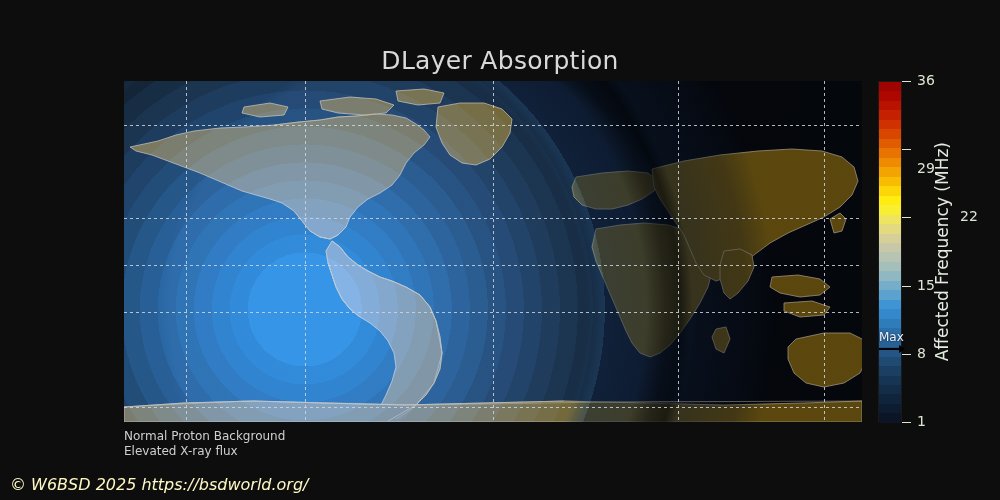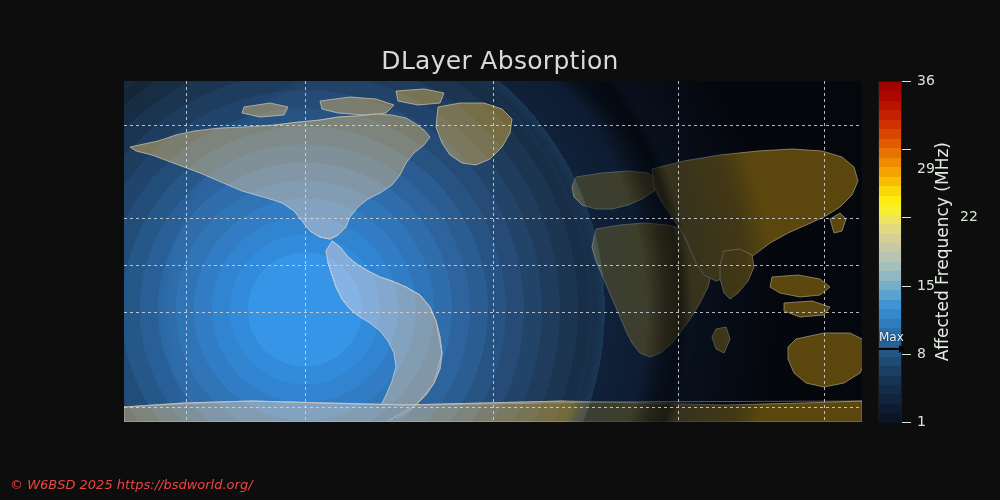--- a/index.html
+++ b/index.html
@@ -140,21 +140,21 @@
   .status{
     position:absolute;left:124px;top:429px;
     color:#cfcfcf;font-size:12px;line-height:15px;
   }
   .stamp{
     position:absolute;left:562px;top:432px;width:300px;
     text-align:right;color:#cfcfcf;font-size:12px;line-height:15px;
   }
   .copyright{
     position:absolute;left:10px;top:478px;
-    color:#ef4444;font-size:13px;font-style:italic;line-height:14px;
+    color:#fef9c3;font-size:16px;font-style:italic;line-height:14px;
   }
 </style>
 </head>
 <body>
 
 <div id="root">
 
   <div class="title">DLayer Absorption</div>
 
   <div class="map">
@@ -312,15 +312,19 @@
       <div class="max-arrow">
         <div class="shaft"></div>
           <div class="head"></div>
       </div>
     </div>
   </div>
   <div class="cbar-title">
     <span>Affected Frequency (MHz)</span>
   </div>
 
+  <div class="status">
+    <div>Normal Proton Background</div>
+    <div>Elevated X-ray flux</div>
+  </div>
   <div class="copyright">© W6BSD 2025 https://bsdworld.org/</div>
 
 </div>
 
 </body></html>

